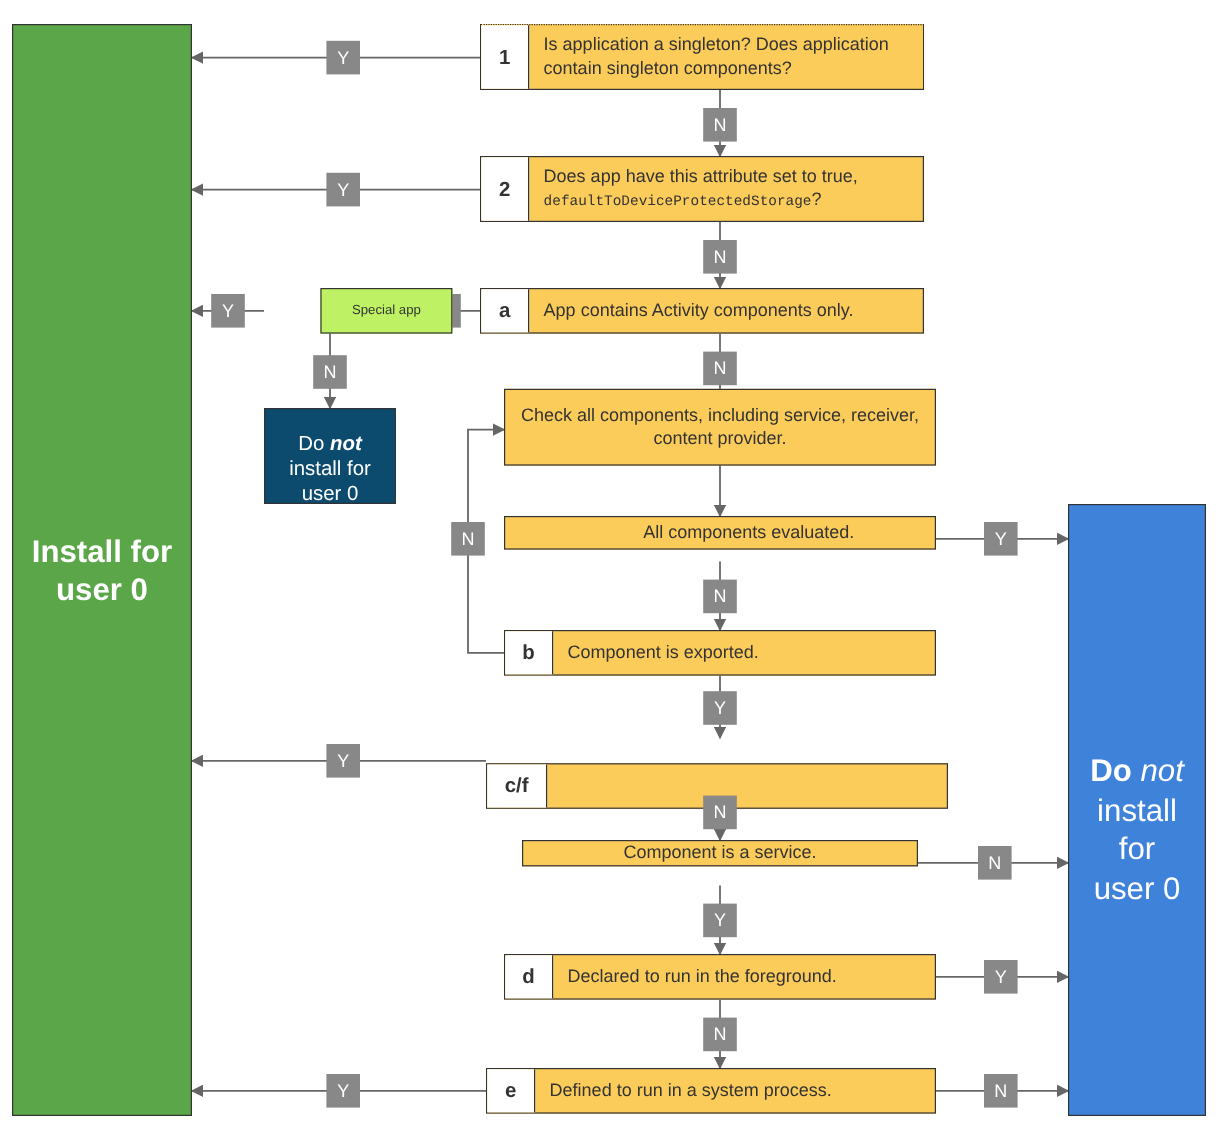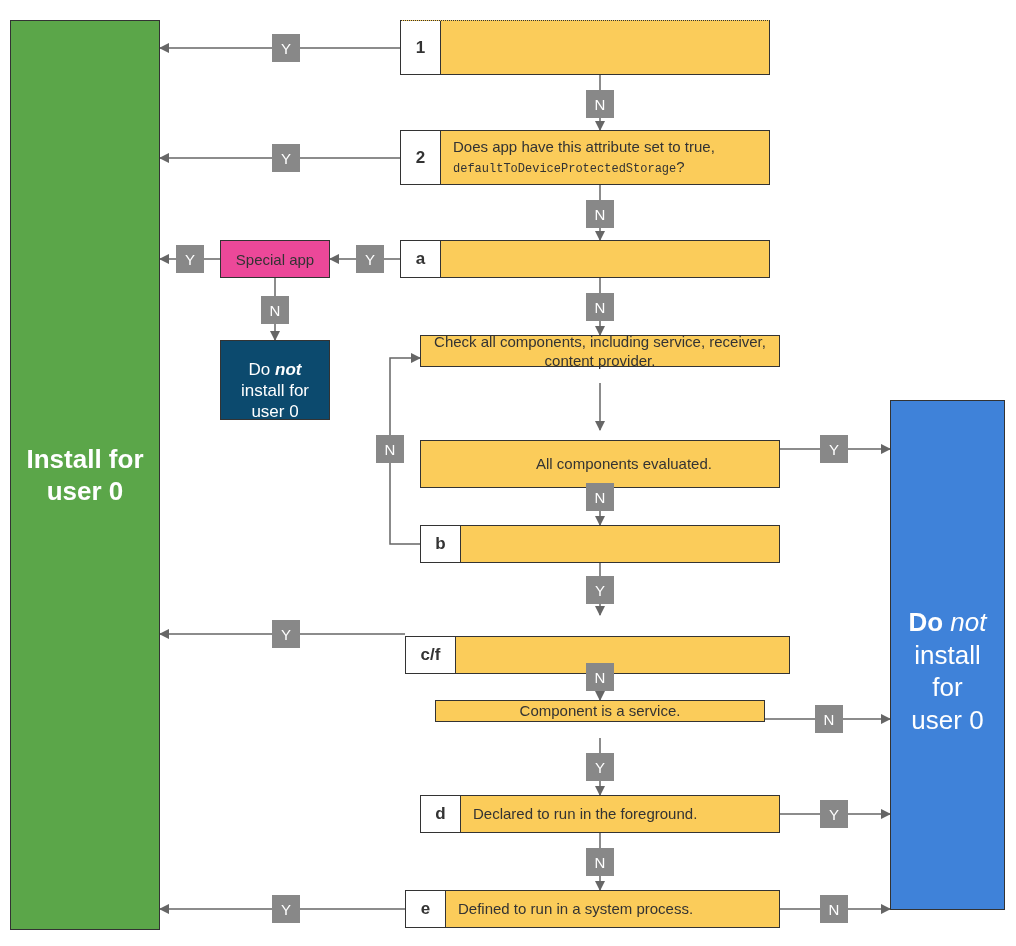--- a/index.html
+++ b/index.html
@@ -79,27 +79,28 @@
     flex: 1;
     display: flex;
     align-items: center;
     padding: 6px 12px;
     font-size: 15px;
     color: #333;
     line-height: 1.3;
   }
   .yellow-box.center .txt { justify-content: center; text-align: center; }
   .yellow-small {
-    background: #ec4899;
-    border: 1px solid #333;
-    font-size: 15px;
+    background: #bef264;
+    border: 1px solid #333;
+    font-size: 11px;
     color: #333;
     display: flex;
     align-items: center;
     justify-content: center;
+    margin-left: 47px;
   }
   .tag {
     position: absolute;
     background: #888;
     color: #fff;
     font-size: 15px;
     width: 28px; height: 28px;
     display: flex;
     align-items: center;
     justify-content: center;
@@ -159,77 +160,80 @@
 
     <line x1="780" y1="909" x2="890" y2="909" marker-end="url(#arrow)"></line>
   </g>
 </svg>
 
 <div class="box green-box" style="left:10px; top:20px; width:150px; height:910px;">
   <span style="white-space:pre-line;">Install for
 user 0</span>
 </div>
 
-<div class="box blue-box" style="left:890px; top:400px; width:115px; height:510px;">
+<div class="box blue-box" style="left:890px; top:420px; width:115px; height:510px;">
   <div style="white-space:pre-line;">
     <span class="do">Do </span><span class="em">not</span><span> install
 for
 user 0</span>
   </div>
 </div>
 
 <div class="box red-box" style="left:220px; top:340px; width:110px; height:80px;">
   <div style="white-space:pre-line;">
     <span>Do </span><span class="em">not</span><span>
 install for
 user 0</span>
   </div>
 </div>
 
 <div class="box yellow-box" style="left:400px; top:20px; width:370px; height:55px; border-top: 1px dotted #333;">
   <div class="num">1</div>
+  <div class="txt">Is application a singleton? Does application contain singleton components?</div>
 </div>
 <div class="tag" style="left:272px; top:34px;">Y</div>
 <div class="tag" style="left:586px; top:90px;">N</div>
 
 <div class="box yellow-box" style="left:400px; top:130px; width:370px; height:55px;">
   <div class="num">2</div>
   <div class="txt">
     <span>
       <span>Does app have this attribute set to true, </span><code class="inline">defaultToDeviceProtectedStorage</code><span>?</span>
     </span>
   </div>
 </div>
 <div class="tag" style="left:272px; top:144px;">Y</div>
 <div class="tag" style="left:586px; top:200px;">N</div>
 
 <div class="box yellow-box" style="left:400px; top:240px; width:370px; height:38px;">
   <div class="num">a</div>
+  <div class="txt">App contains Activity components only.</div>
 </div>
 <div class="tag" style="left:356px; top:245px;">Y</div>
 <div class="tag" style="left:586px; top:293px;">N</div>
 
 <div class="box yellow-small" style="left:220px; top:240px; width:110px; height:38px;">
   <span>Special app</span>
 </div>
 <div class="tag" style="left:176px; top:245px;">Y</div>
 <div class="tag" style="left:261px; top:296px;">N</div>
 
-<div class="box yellow-box center" style="left:420px; top:335px; width:360px; height:32px;">
+<div class="box yellow-box center" style="left:420px; top:324px; width:360px; height:64px;">
   <div class="txt">Check all components, including service, receiver, content provider.</div>
 </div>
 
-<div class="box yellow-box center" style="left:420px; top:440px; width:360px; height:48px;padding-left:48px;">
+<div class="box yellow-box center" style="left:420px; top:430px; width:360px; height:28px;padding-left:48px;">
   <div class="txt">All components evaluated.</div>
 </div>
 <div class="tag" style="left:820px; top:435px;">Y</div>
 <div class="tag" style="left:586px; top:483px;">N</div>
 
 <div class="box yellow-box" style="left:420px; top:525px; width:360px; height:38px;">
   <div class="num">b</div>
+  <div class="txt">Component is exported.</div>
 </div>
 <div class="tag" style="left:376px; top:435px;">N</div>
 <div class="tag" style="left:586px; top:576px;">Y</div>
 
 <div class="box yellow-box" style="left:405px; top:636px; width:385px; height:38px;">
   <div class="num" style="flex-basis:50px;">c/f</div>
 </div>
 <div class="tag" style="left:272px; top:620px;">Y</div>
 <div class="tag" style="left:586px; top:663px;">N</div>
 

